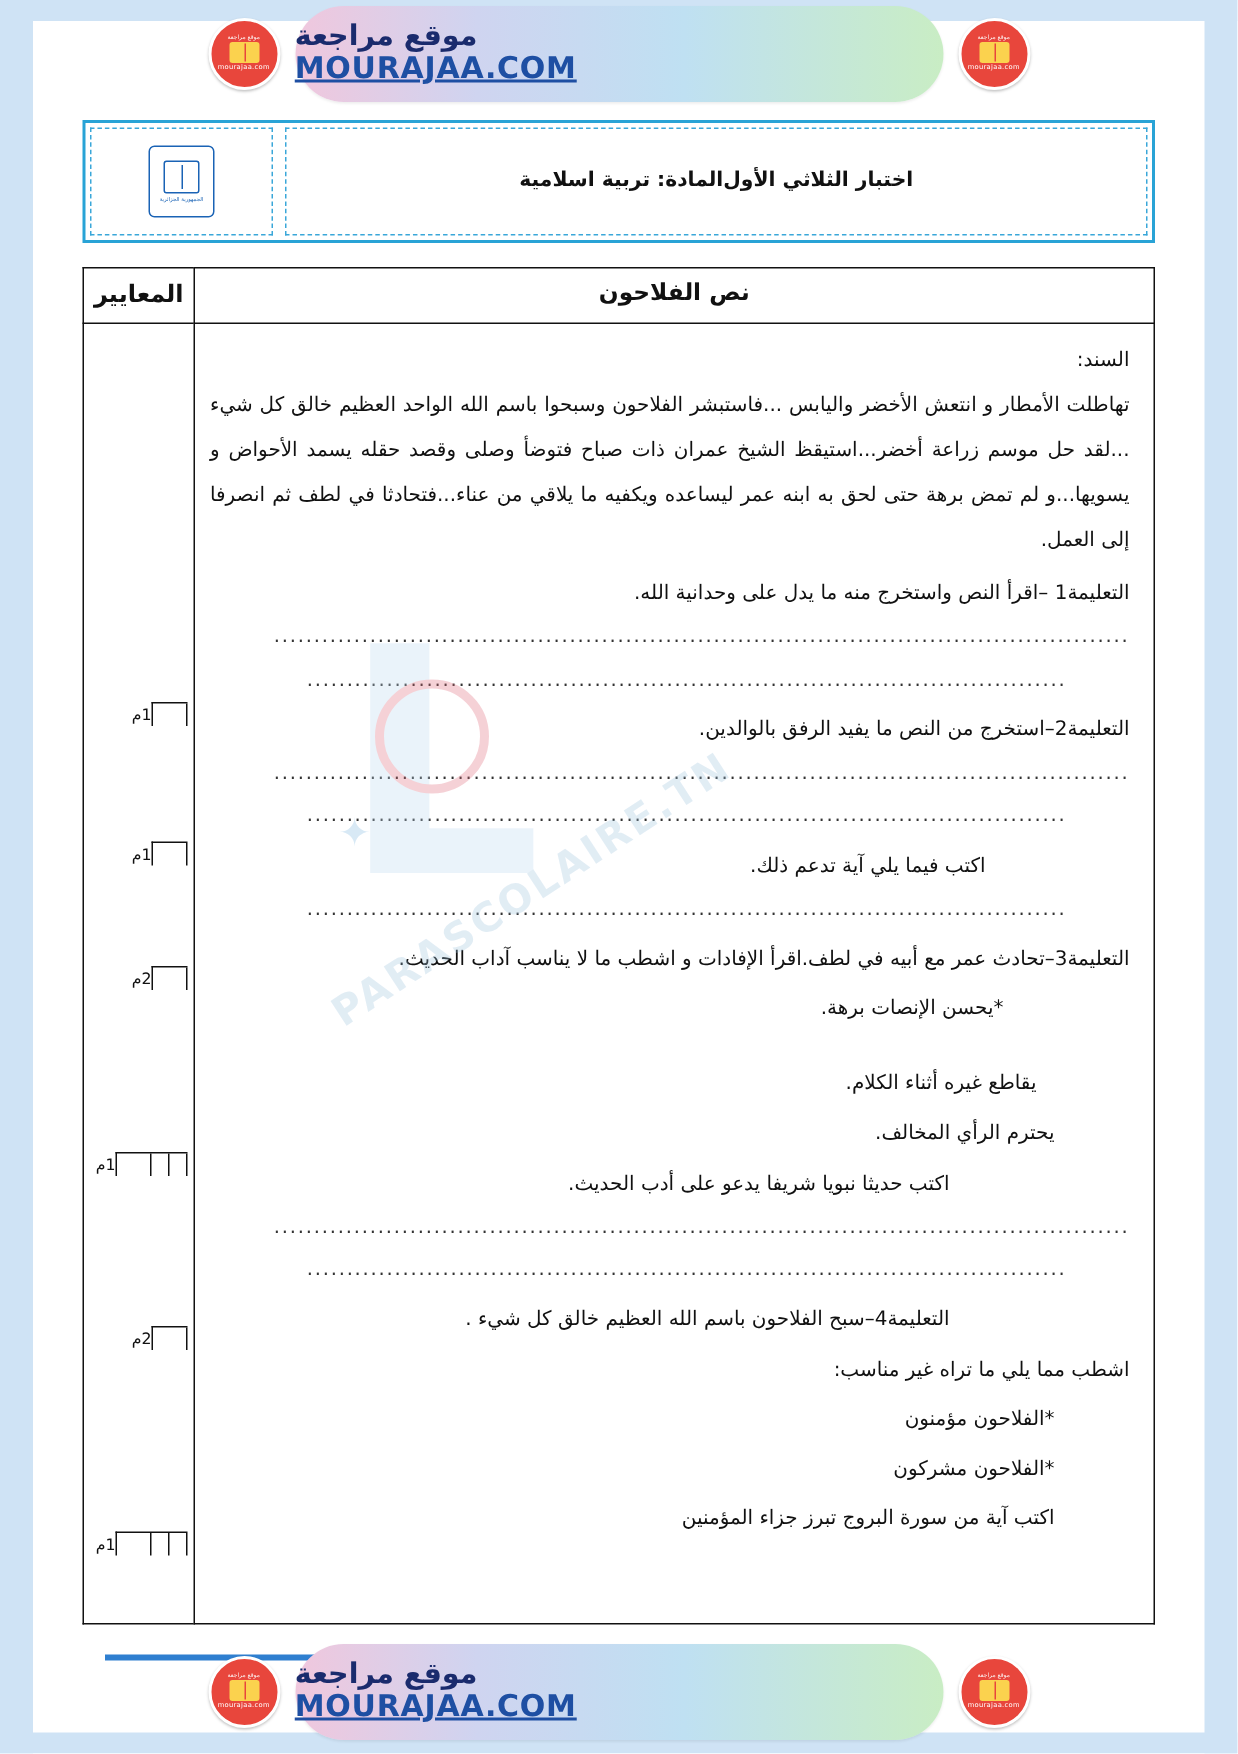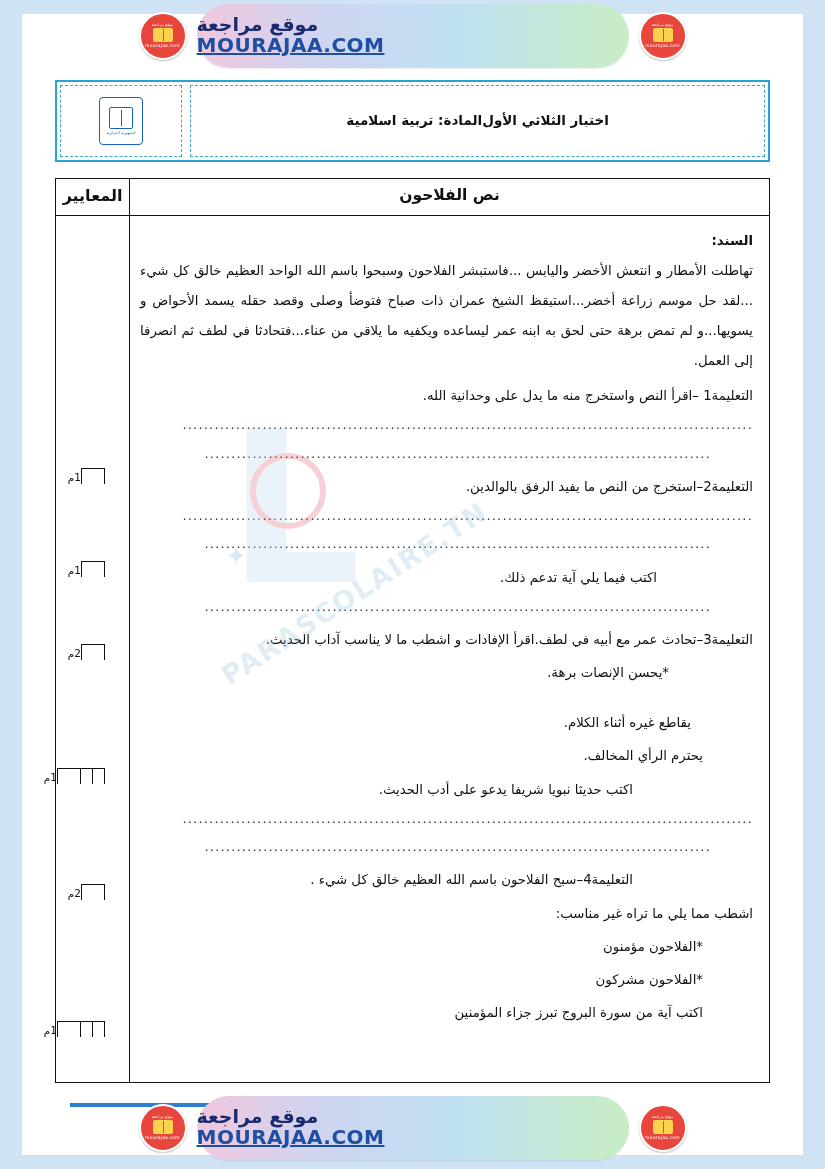--- a/index.html
+++ b/index.html
@@ -247,21 +247,21 @@
     color: #111;
   }
 
   .body-cell { position: relative; }
   .content {
     padding: 12px 16px 4px 10px;
     font-size: 13.3px;
     color: #111;
     line-height: 1.95;
   }
-  .lbl { margin: 0 0 2px; font-weight: bold; }
+  .lbl { margin: 0 0 2px; }
   .para {
     text-align: justify;
     margin: 2px 0 4px;
     line-height: 2.25;
   }
   .q { margin: 8px 0 2px; }
   .dots {
     font-size: 13px;
     letter-spacing: 1.2px;
     color: #333;
@@ -274,21 +274,21 @@
   .item { margin: 7px 0; padding-right: 84px; }
   .item.c2 { padding-right: 62px; margin-top: 24px; }
   .item.c3 { padding-right: 50px; }
   .center-ish { padding-right: 120px; }
   .center-ish2 { padding-right: 96px; }
 
   
   .marks-cell { position: relative; }
   .mark {
     position: absolute;
-    right: 24px;
+    right: 4px;
     display: flex;
     flex-direction: row-reverse;
     align-items: flex-end;
     gap: 0;
   }
   .mark-label {
     font-size: 10.5px;
     color: #111;
     margin-left: 3px;
     margin-bottom: 1px;

